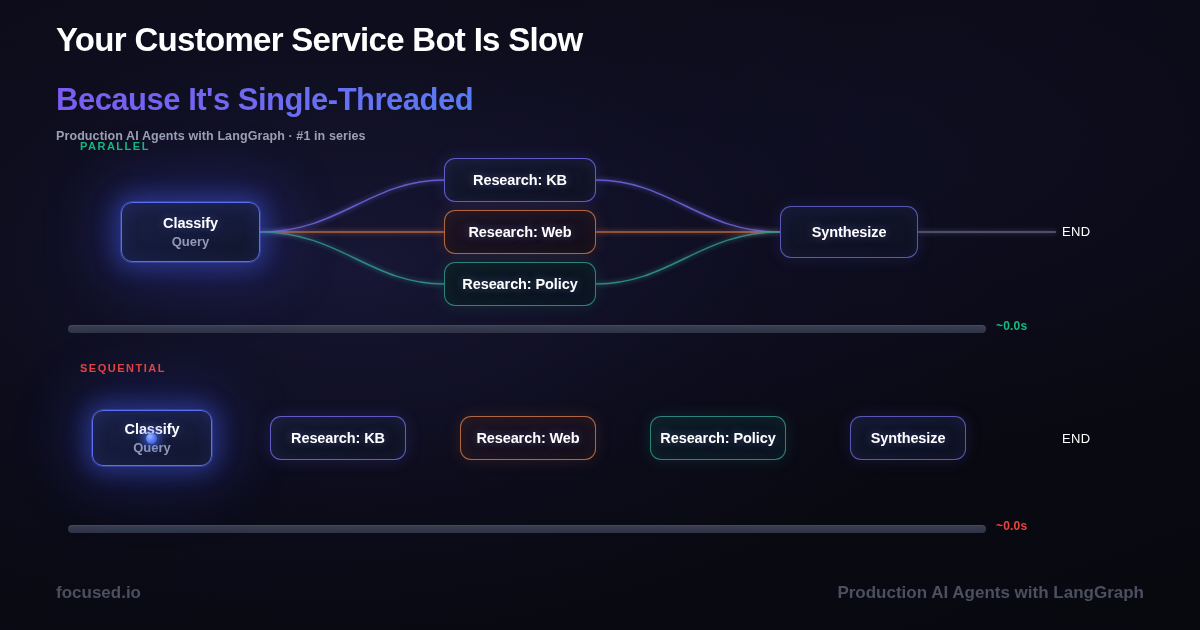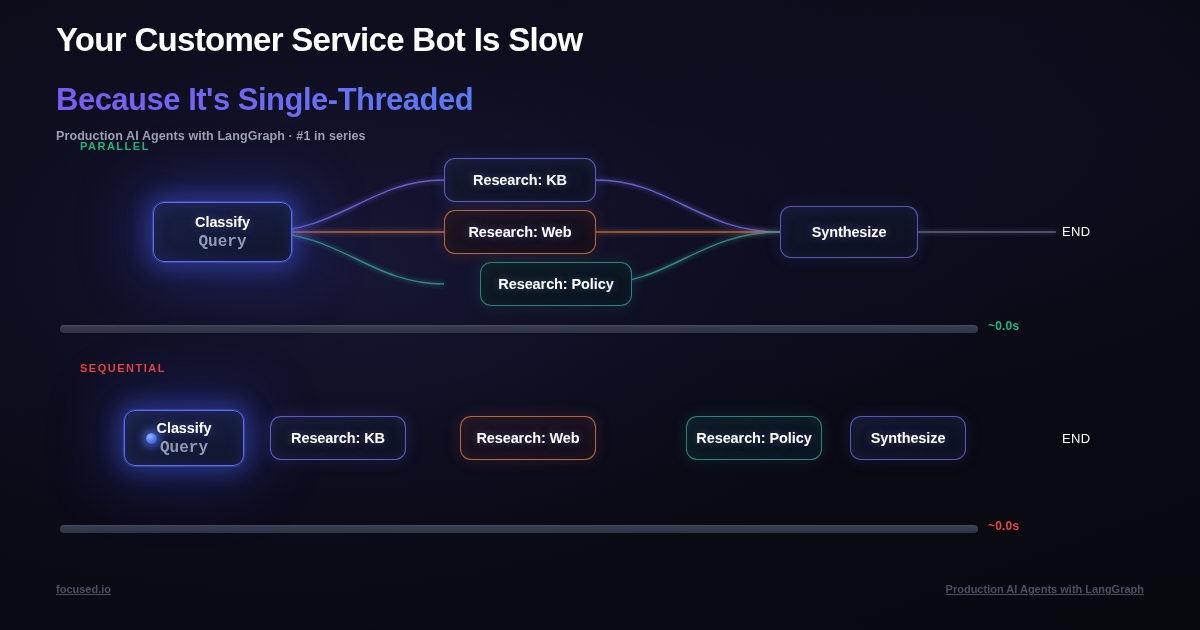--- a/index.html
+++ b/index.html
@@ -63,48 +63,46 @@
     border: 1px solid rgba(120,130,220,0.55);
     text-align: center;
     z-index: 3;
   }
   .node-title {
     font-size: 14.5px; font-weight: 700; color: #ffffff;
     letter-spacing: -0.1px; white-space: nowrap;
     text-shadow: 0 0 10px rgba(150,160,255,0.35);
   }
   .node-sub {
-    font-size: 16px; font-weight: 700; color: #9099b5;
-    margin-top: 3px; white-space: nowrap; font-family: Liberation Mono, monospace;
+    font-size: 13px; font-weight: 700; color: #9099b5;
+    margin-top: 3px; white-space: nowrap;
   }
 
   .node.classify {
     border-color: #5b6ff0;
     background: linear-gradient(165deg, #1a2046 0%, #141a38 60%, #101428 100%);
     box-shadow:
       0 0 0 1px rgba(96,120,255,0.30),
       0 0 22px 6px rgba(70,95,240,0.40),
       0 0 58px 20px rgba(58,75,215,0.26),
       inset 0 0 18px rgba(80,100,235,0.16);
-    margin-left: 32px;
   }
   .node.kb {
     border-color: rgba(110,105,225,0.85);
     box-shadow: 0 0 16px rgba(90,85,215,0.22), inset 0 0 14px rgba(70,70,160,0.18);
   }
   .node.web {
     border-color: rgba(206,118,72,0.85);
     background: linear-gradient(165deg, #1e1524 0%, #181120 55%, #120e1a 100%);
     box-shadow: 0 0 16px rgba(190,100,60,0.18), inset 0 0 14px rgba(120,60,35,0.16);
   }
   .node.policy {
     border-color: rgba(52,150,140,0.85);
     background: linear-gradient(165deg, #0e1c26 0%, #0c1722 55%, #0a1220 100%);
     box-shadow: 0 0 16px rgba(40,150,135,0.18), inset 0 0 14px rgba(25,90,90,0.16);
-    margin-left: 36px;
   }
   .node.synth {
     border-color: rgba(108,105,215,0.80);
     background: linear-gradient(165deg, #131730 0%, #101426 55%, #0d1020 100%);
     box-shadow: 0 0 16px rgba(80,80,200,0.20), inset 0 0 14px rgba(60,60,150,0.16);
   }
 
   .pulse-dot {
     position: absolute; width: 11px; height: 11px; border-radius: 50%;
     background: radial-gradient(circle at 35% 32%, #9bb6ff 0%, #4f72f0 55%, #3355dd 100%);
@@ -112,38 +110,38 @@
     z-index: 5;
   }
 
   .end-label {
     position: absolute;
     font-size: 13px; font-weight: 400; color: #ffffff;
     letter-spacing: 0.4px; z-index: 3;
   }
 
   
-  .bar-row { position: absolute; left: 0; width: 1008px; height: 14px; }
+  .bar-row { position: absolute; left: 8px; width: 1008px; height: 14px; }
   .bar-track {
     position: absolute; left: 60px; top: 3px;
     width: 918px; height: 8px; border-radius: 5px;
     background: linear-gradient(180deg, #3a3f52 0%, #2e3346 100%);
     box-shadow: inset 0 1px 0 rgba(255,255,255,0.06);
   }
   .bar-time {
     position: absolute; left: 988px; top: -3px;
     font-size: 12px; font-weight: 700; letter-spacing: 0.2px;
   }
   .bar-time.green { color: #16b97f; }
   .bar-time.red   { color: #e9443f; }
 
   
   .footer-left, .footer-right {
     position: absolute; top: 583px;
-    font-size: 11px; font-weight: 700; color: #4b4f60; text-decoration: underline;
+    font-size: 17px; font-weight: 700; color: #4b4f60;
   }
   .footer-left  { left: 56px; }
   .footer-right { right: 56px; }
 </style>
 </head>
 <body>
 
 <div id="stage">
 
   <div class="header">

